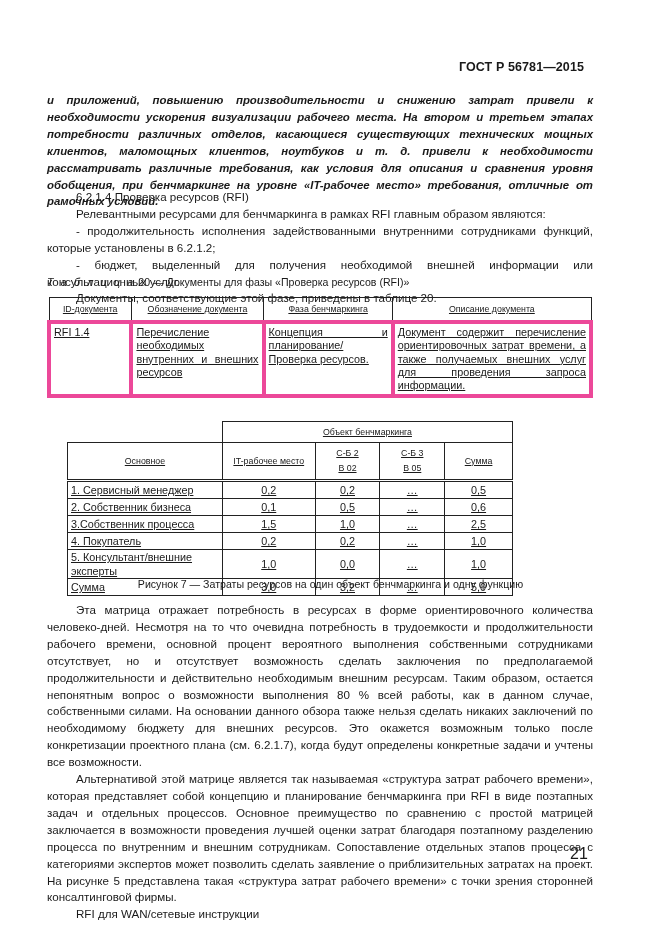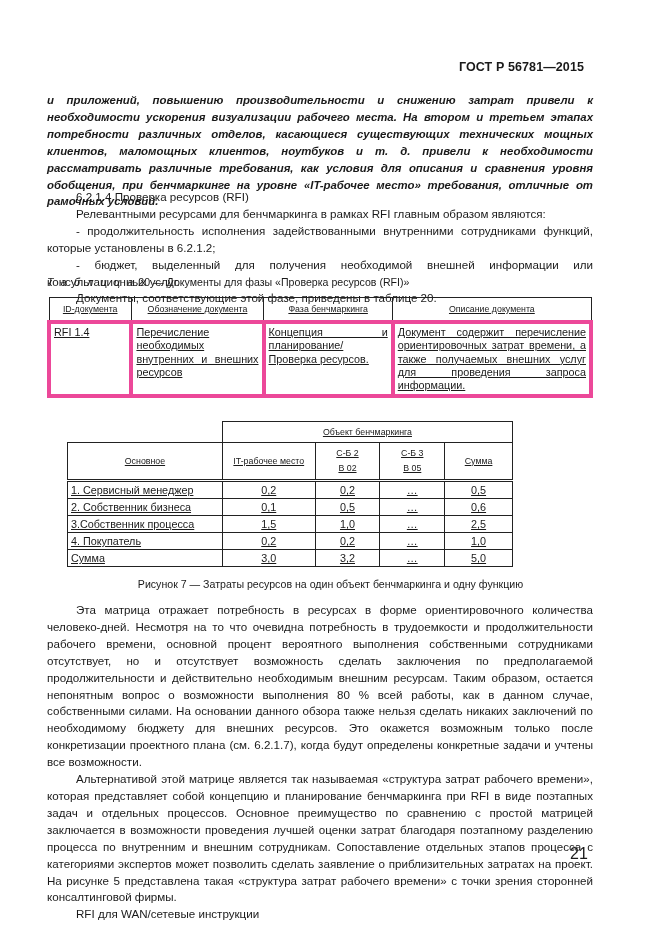--- a/index.html
+++ b/index.html
@@ -123,20 +123,27 @@
       <td class="num">2,5</td>
     </tr>
     <tr>
       <td>4. Покупатель</td>
       <td class="num">0,2</td>
       <td class="num">0,2</td>
       <td class="num">…</td>
       <td class="num">1,0</td>
     </tr>
     <tr>
+      <td>5. Консультант/внешние эксперты</td>
+      <td class="num">1,0</td>
+      <td class="num">0,0</td>
+      <td class="num">…</td>
+      <td class="num">1,0</td>
+    </tr>
+    <tr>
       <td>Сумма</td>
       <td class="num">3,0</td>
       <td class="num">3,2</td>
       <td class="num">…</td>
       <td class="num">5,0</td>
     </tr>
   </tbody>
     </table>
 
   <div class="figcap">Рисунок 7 — Затраты ресурсов на один объект бенчмаркинга и одну функцию</div>

